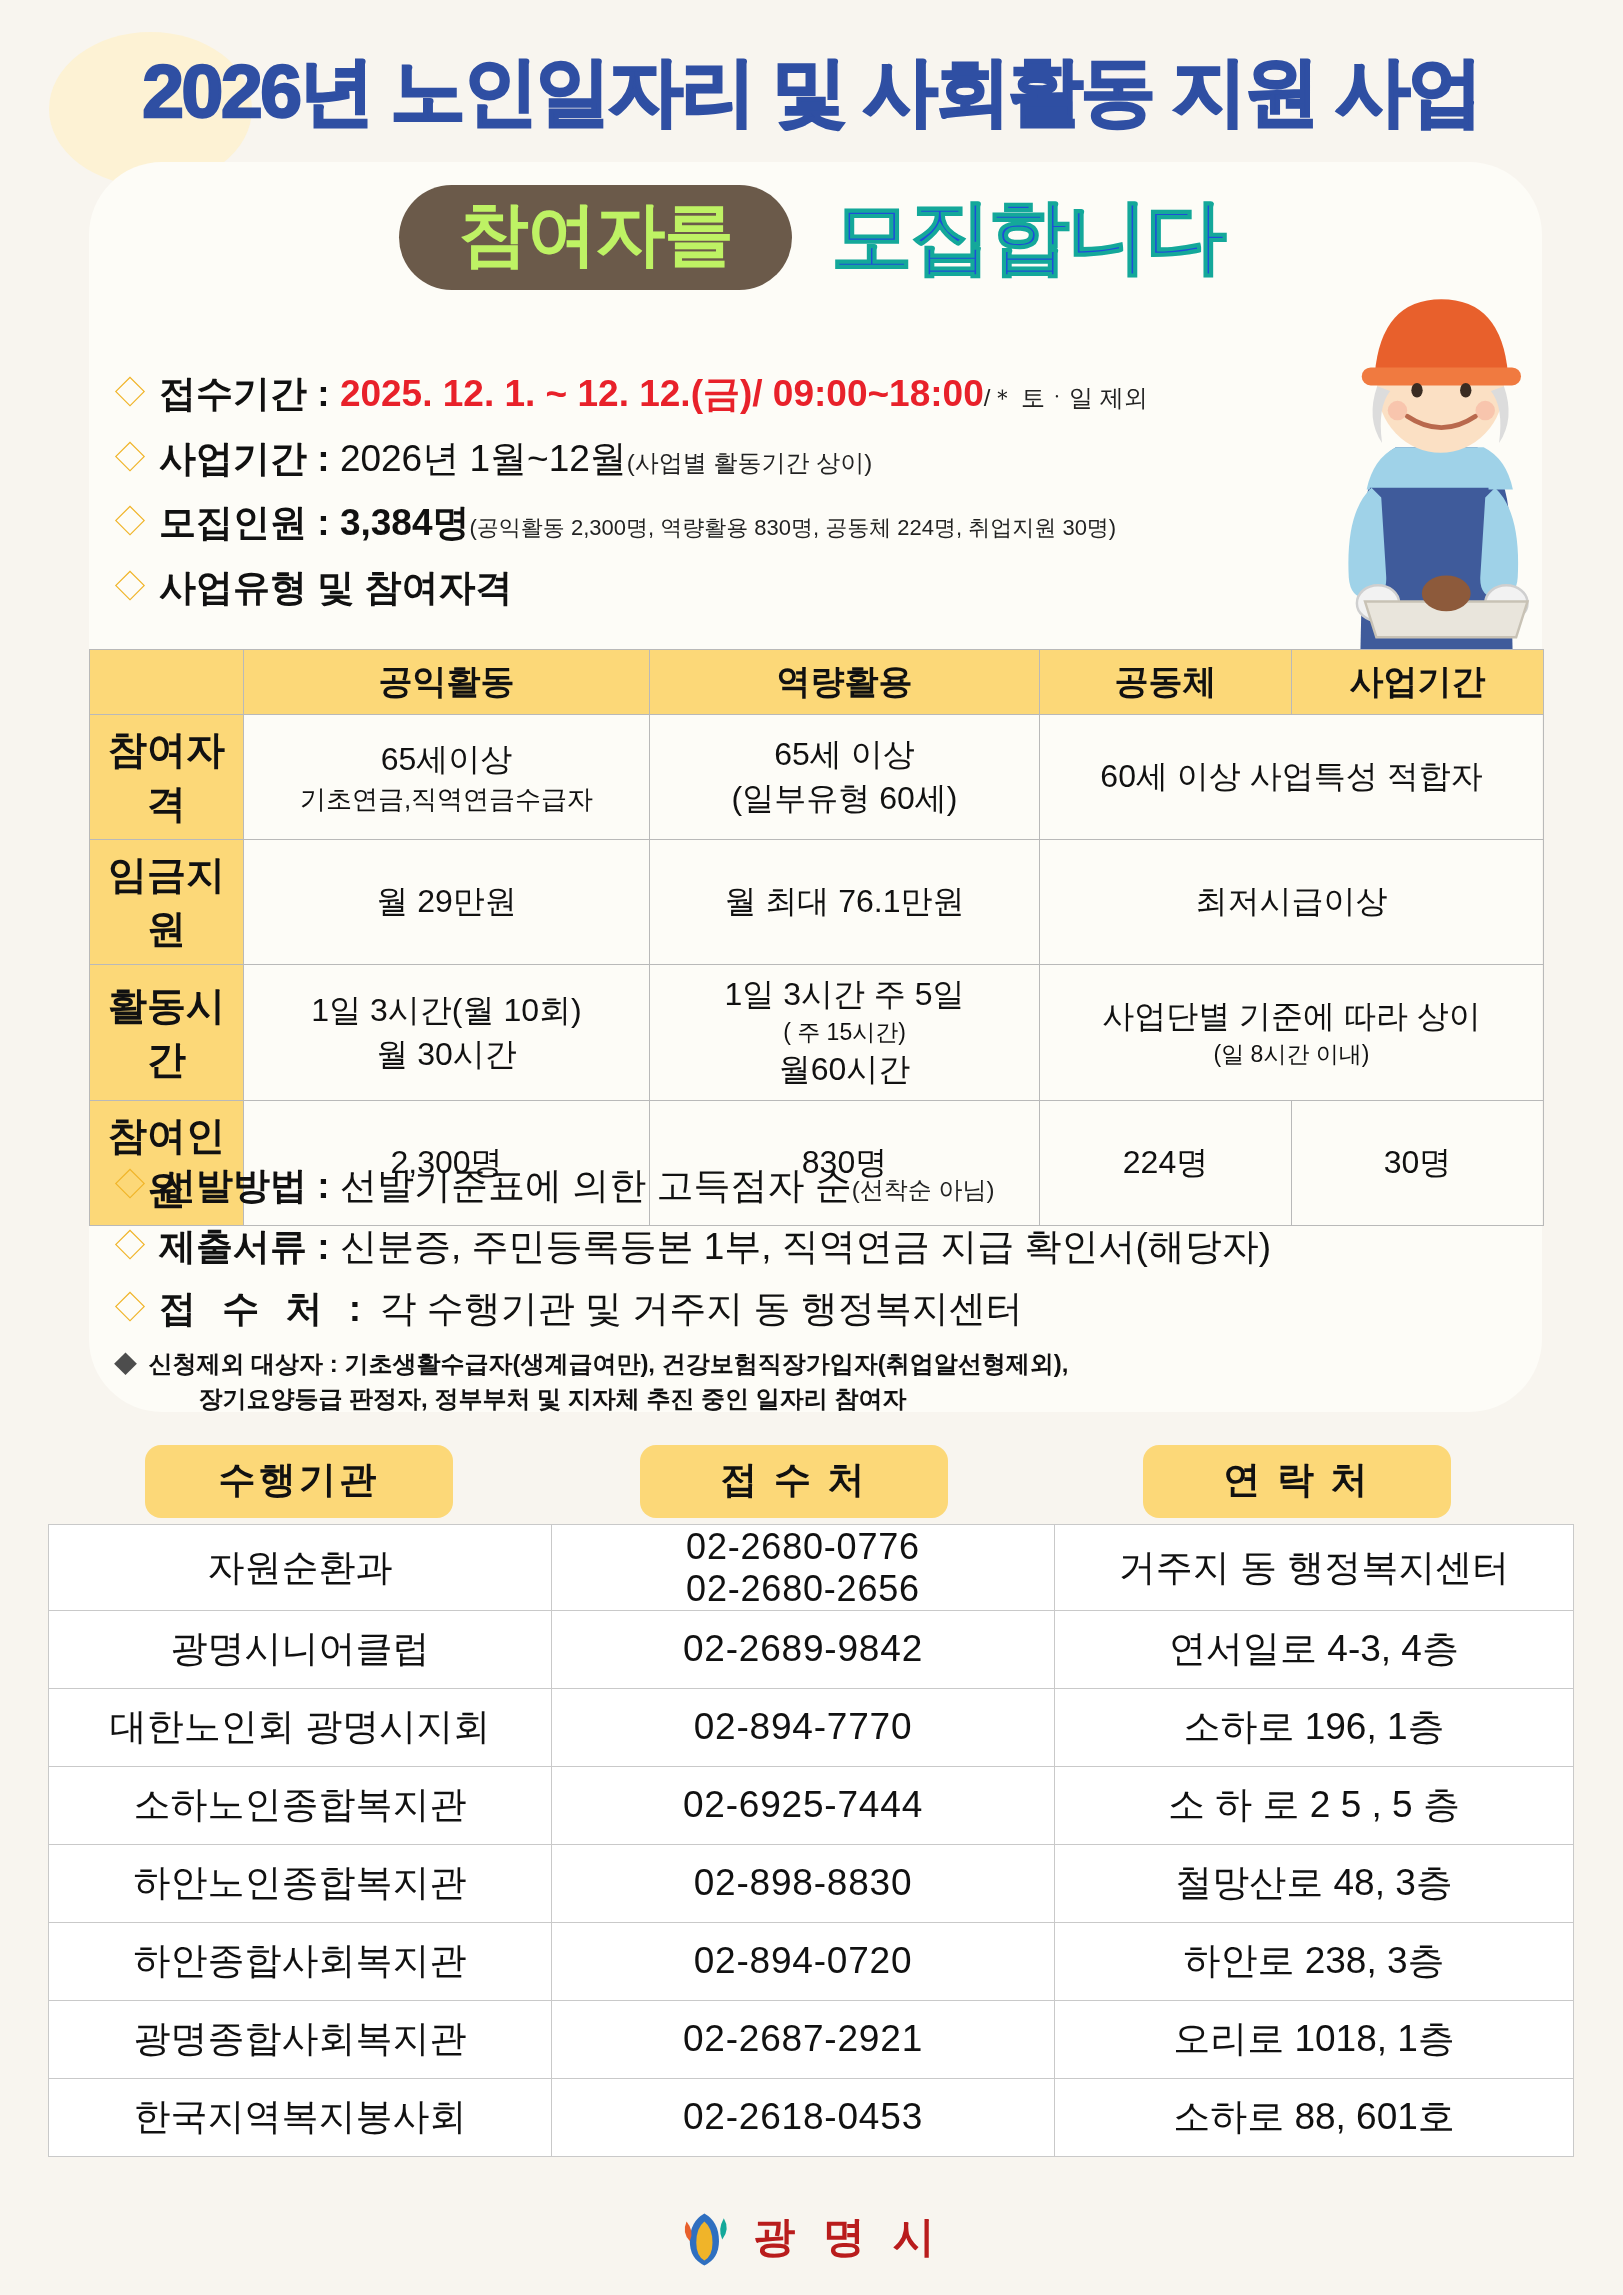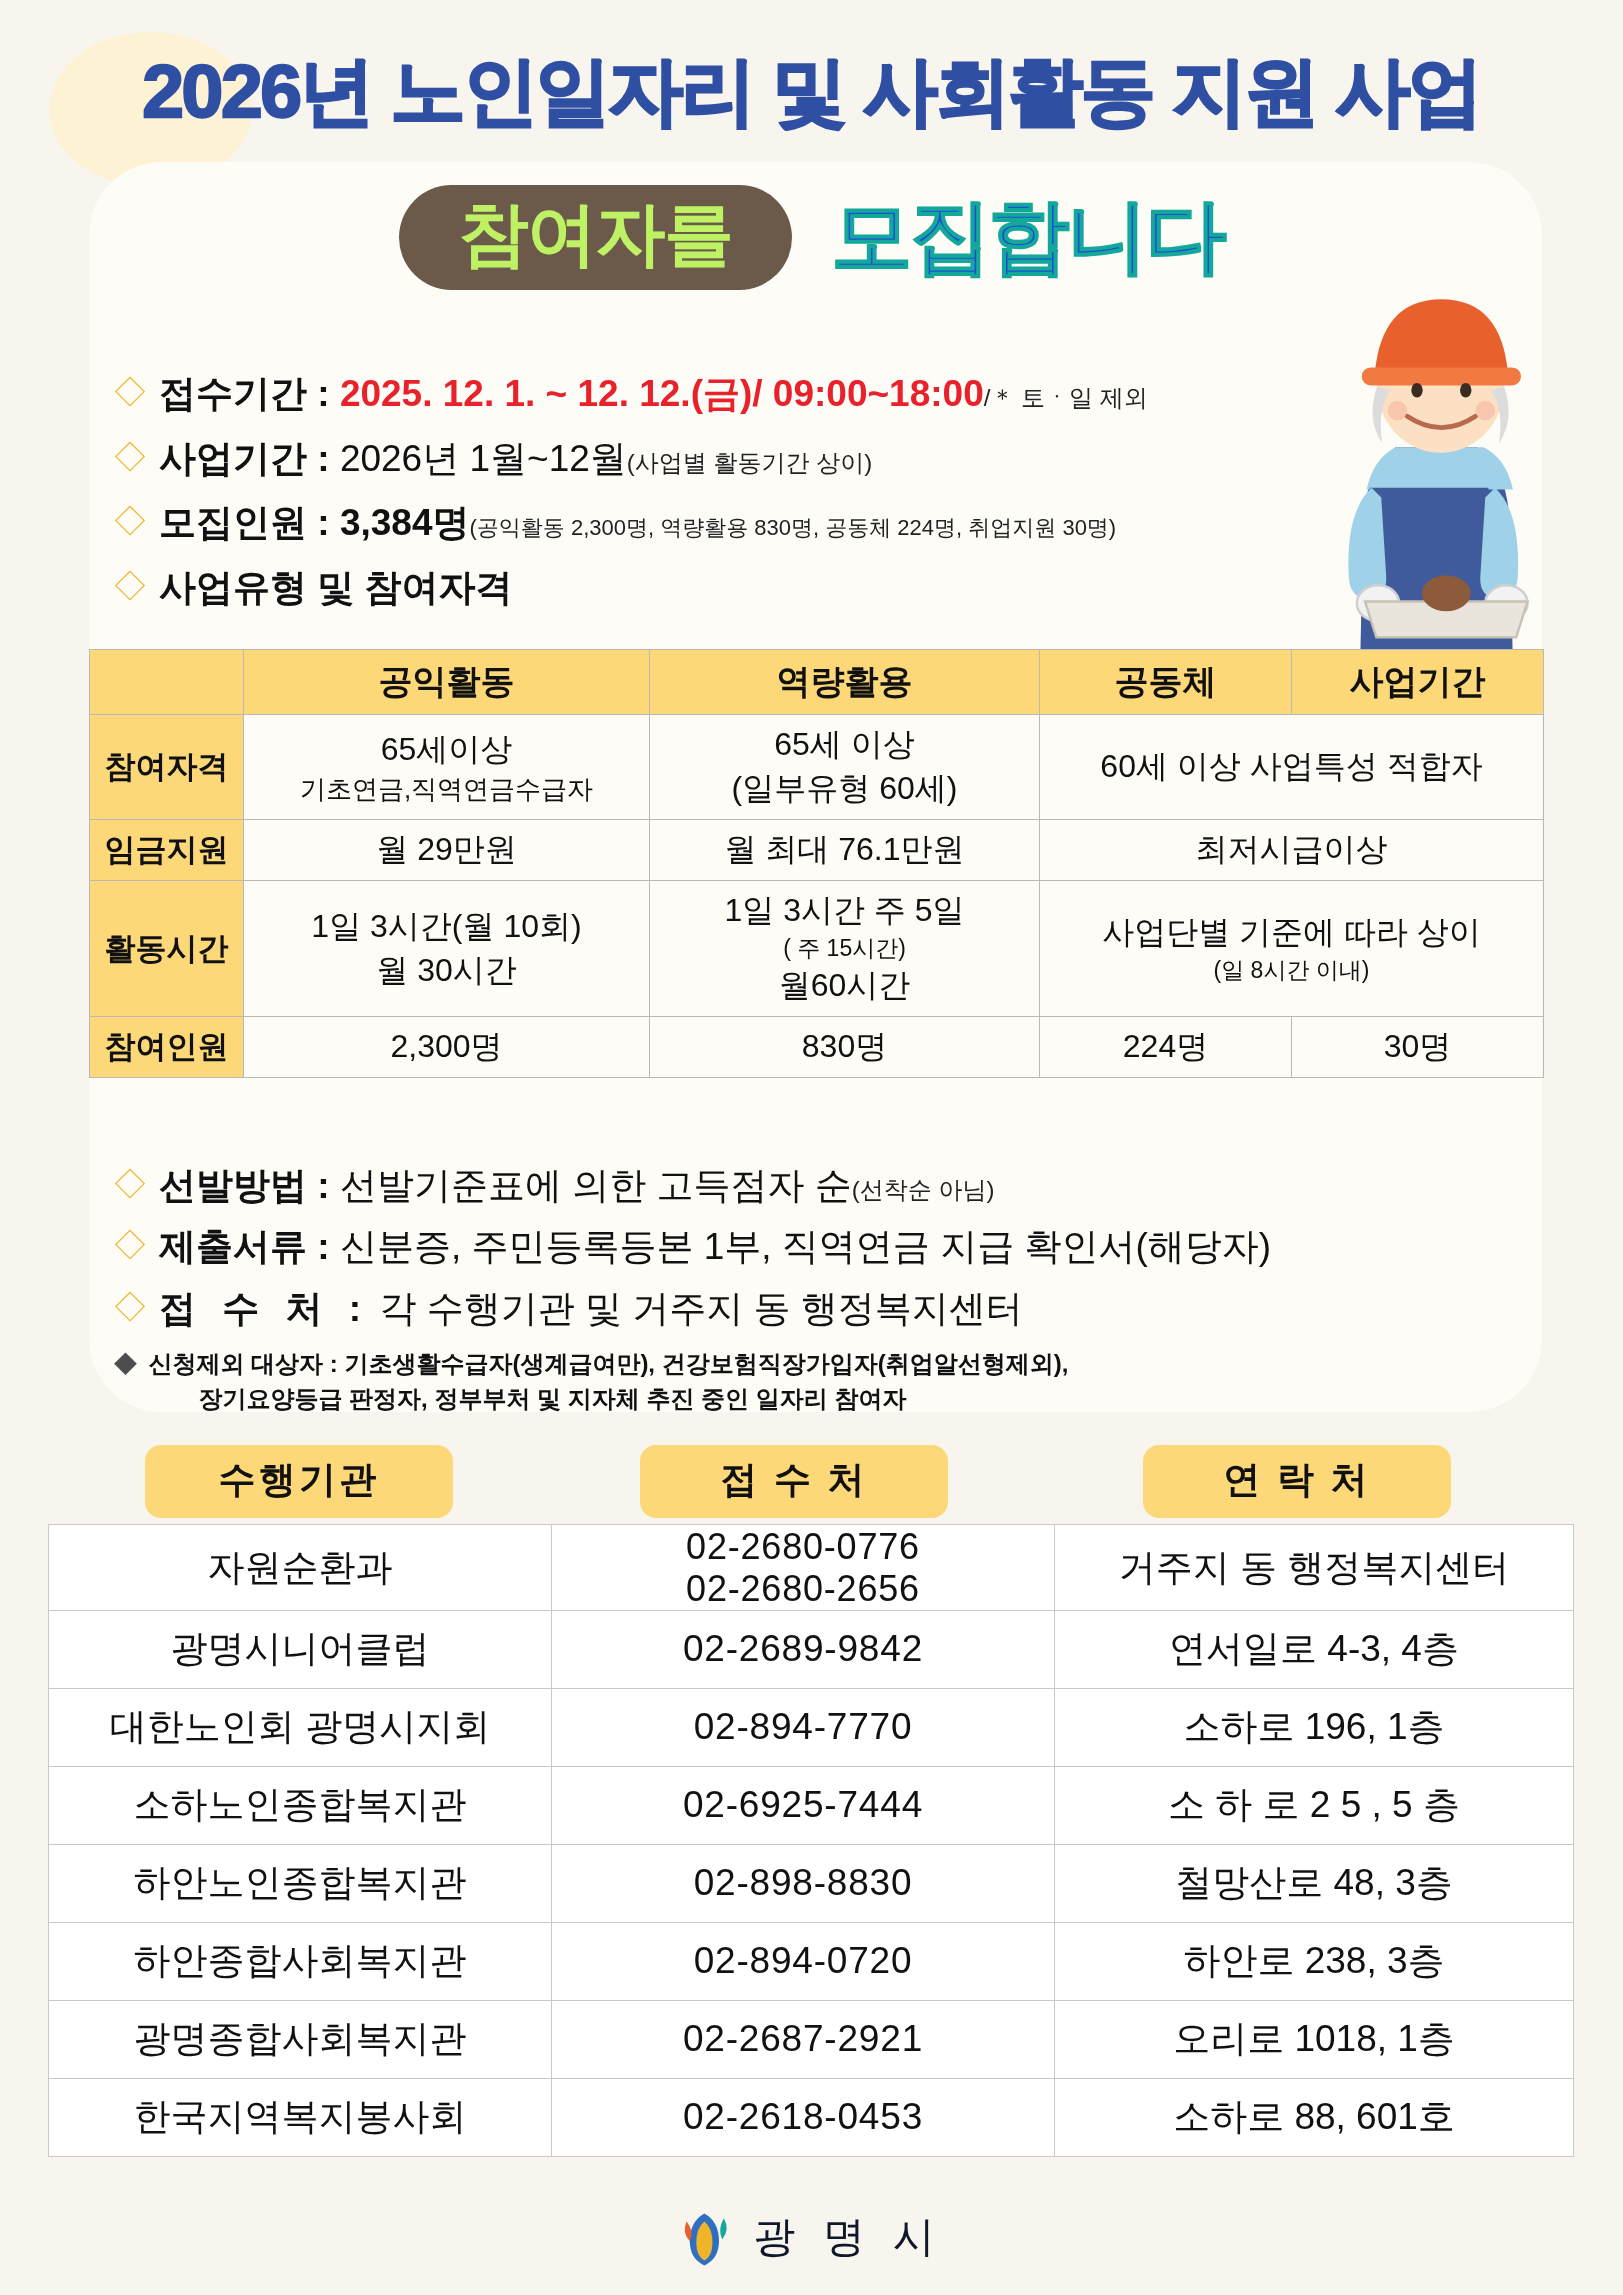--- a/index.html
+++ b/index.html
@@ -110,21 +110,21 @@
   table.main { border-collapse: collapse; width: 1453px; table-layout: fixed; }
   table.main td, table.main th {
     border: 1.6px solid #b9b9b9;
     text-align: center;
     vertical-align: middle;
     font-size: 32px;
     color: #111;
     padding: 8px 4.9px;
   }
   table.main thead th { background: #fcd878; font-weight: bold; font-size: 34px; height: 65px; }
-  table.main td.rowhead { background: #fcd878; font-weight: bold; font-size: 31px; width: 154px; }
+  table.main td.rowhead { background: #fcd878; font-weight: bold; font-size: 39px; width: 154px; }
   .corner {
     background: #ffffff;
     position: relative;
     overflow: hidden;
   }
   .corner::after {
     content: "";
     position: absolute;
     left: -8px; top: -8px;
     width: 187px; height: 89px;
@@ -184,22 +184,22 @@
     position: absolute;
     left: 0; bottom: 28px;
     width: 1623px;
     display: flex;
     justify-content: center;
     align-items: center;
     gap: 21px;
   }
   .footer .city {
     font-size: 42px;
-    font-weight: normal;
-    color: #0f172a;
+    font-weight: bold;
+    color: #b91c1c;
     letter-spacing: 8px;
   }
 </style>
 </head>
 <body>
 
 <div class="poster">
   <div class="blob"></div>
   <div class="card"></div>
 

